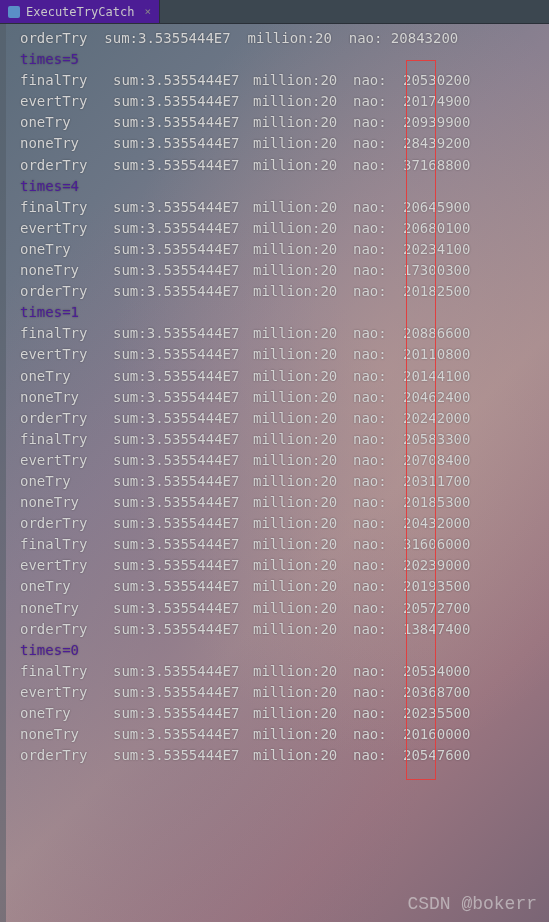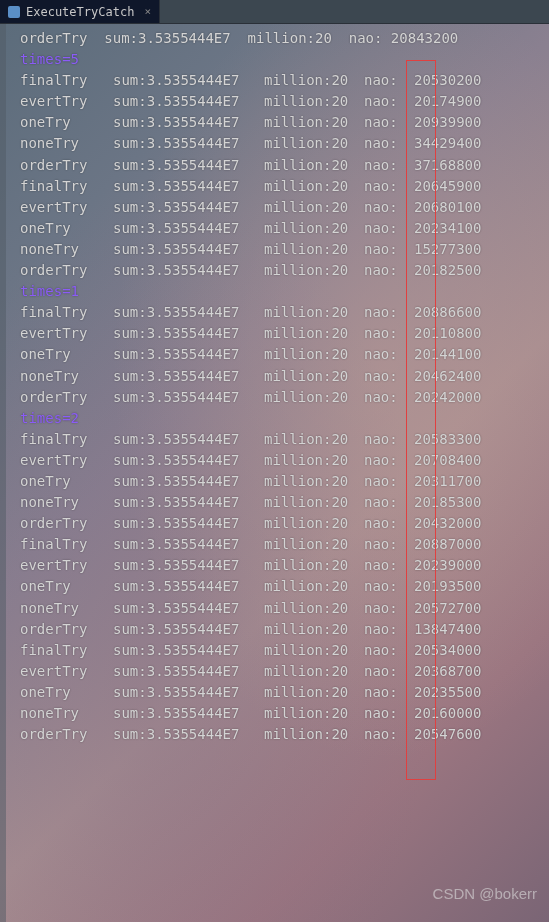--- a/index.html
+++ b/index.html
@@ -26,21 +26,21 @@
   align-items: center;
   border-bottom: 1px solid #2a3038;
   position: relative;
   z-index: 2;
 }
 .tab {
   display: flex;
   align-items: center;
   padding: 0 8px;
   height: 100%;
-  background: #0f172a;
+  background: #4c1d95;
   border-right: 1px solid #2a3038;
   color: #c8c8c8;
   font-size: 12px;
   gap: 6px;
 }
 .tab-icon {
   width: 12px;
   height: 12px;
   background: #5a8fc7;
   border-radius: 2px;
@@ -58,47 +58,47 @@
 }
 .line {
   display: flex;
   color: #d4d4d4;
   line-height: 21.1px;
   white-space: pre;
   text-shadow: 0 0 2px rgba(0,0,0,0.4);
 }
 .col-label { width: 80px; }
 .col-sum { width: 140px; margin-left: 13px; }
-.col-mil { width: 100px; margin-left: 11px; }
+.col-mil { width: 100px; }
 .col-nao { width: 50px; }
 .col-val { }
-.times-line { color: #8b5cf6; }
+.times-line { color: #4c1d95; }
 .red-box {
   position: absolute;
   border: 1.5px solid #e04040;
   pointer-events: none;
   z-index: 3;
 }
 .gutter {
   position: absolute;
   left: 0;
   top: 24px;
   width: 6px;
   bottom: 0;
   background: rgba(80,90,100,0.5);
   z-index: 2;
 }
 .watermark {
   position: absolute;
-  bottom: 20px;
+  bottom: 8px;
   right: 12px;
   color: rgba(220,220,220,0.6);
-  font-size: 15px;
+  font-size: 18px;
   z-index: 4;
-  font-family: Liberation Sans, sans-serif;
+  font-family: Liberation Mono, monospace;
 }
 </style>
 </head>
 <body>
 
 <div class="bg-overlay"></div>
 
 <div class="tab-bar">
   <div class="tab">
     <span class="tab-icon"></span>
@@ -108,44 +108,45 @@
 </div>
 
 <div class="gutter"></div>
 
 <div class="console" id="console">
     <div class="line">orderTry  sum:3.5355444E7  million:20  nao: 20843200</div>
     <div class="line times-line">times=5</div>
     <div class="line"><span class="col-label">finalTry </span><span class="col-sum">sum:3.5355444E7</span>  <span class="col-mil">million:20</span>  <span class="col-nao">nao:</span> <span class="col-val">20530200</span></div>
     <div class="line"><span class="col-label">evertTry </span><span class="col-sum">sum:3.5355444E7</span>  <span class="col-mil">million:20</span>  <span class="col-nao">nao:</span> <span class="col-val">20174900</span></div>
     <div class="line"><span class="col-label">oneTry   </span><span class="col-sum">sum:3.5355444E7</span>  <span class="col-mil">million:20</span>  <span class="col-nao">nao:</span> <span class="col-val">20939900</span></div>
-    <div class="line"><span class="col-label">noneTry  </span><span class="col-sum">sum:3.5355444E7</span>  <span class="col-mil">million:20</span>  <span class="col-nao">nao:</span> <span class="col-val">34429400</span></div>
+    <div class="line"><span class="col-label">noneTry  </span><span class="col-sum">sum:3.5355444E7</span>  <span class="col-mil">million:20</span>  <span class="col-nao">nao:</span> <span class="col-val">28439200</span></div>
     <div class="line"><span class="col-label">orderTry </span><span class="col-sum">sum:3.5355444E7</span>  <span class="col-mil">million:20</span>  <span class="col-nao">nao:</span> <span class="col-val">37168800</span></div>
+    <div class="line times-line">times=4</div>
     <div class="line"><span class="col-label">finalTry </span><span class="col-sum">sum:3.5355444E7</span>  <span class="col-mil">million:20</span>  <span class="col-nao">nao:</span> <span class="col-val">20645900</span></div>
     <div class="line"><span class="col-label">evertTry </span><span class="col-sum">sum:3.5355444E7</span>  <span class="col-mil">million:20</span>  <span class="col-nao">nao:</span> <span class="col-val">20680100</span></div>
     <div class="line"><span class="col-label">oneTry   </span><span class="col-sum">sum:3.5355444E7</span>  <span class="col-mil">million:20</span>  <span class="col-nao">nao:</span> <span class="col-val">20234100</span></div>
-    <div class="line"><span class="col-label">noneTry  </span><span class="col-sum">sum:3.5355444E7</span>  <span class="col-mil">million:20</span>  <span class="col-nao">nao:</span> <span class="col-val">15277300</span></div>
+    <div class="line"><span class="col-label">noneTry  </span><span class="col-sum">sum:3.5355444E7</span>  <span class="col-mil">million:20</span>  <span class="col-nao">nao:</span> <span class="col-val">17300300</span></div>
     <div class="line"><span class="col-label">orderTry </span><span class="col-sum">sum:3.5355444E7</span>  <span class="col-mil">million:20</span>  <span class="col-nao">nao:</span> <span class="col-val">20182500</span></div>
     <div class="line times-line">times=1</div>
     <div class="line"><span class="col-label">finalTry </span><span class="col-sum">sum:3.5355444E7</span>  <span class="col-mil">million:20</span>  <span class="col-nao">nao:</span> <span class="col-val">20886600</span></div>
     <div class="line"><span class="col-label">evertTry </span><span class="col-sum">sum:3.5355444E7</span>  <span class="col-mil">million:20</span>  <span class="col-nao">nao:</span> <span class="col-val">20110800</span></div>
     <div class="line"><span class="col-label">oneTry   </span><span class="col-sum">sum:3.5355444E7</span>  <span class="col-mil">million:20</span>  <span class="col-nao">nao:</span> <span class="col-val">20144100</span></div>
     <div class="line"><span class="col-label">noneTry  </span><span class="col-sum">sum:3.5355444E7</span>  <span class="col-mil">million:20</span>  <span class="col-nao">nao:</span> <span class="col-val">20462400</span></div>
     <div class="line"><span class="col-label">orderTry </span><span class="col-sum">sum:3.5355444E7</span>  <span class="col-mil">million:20</span>  <span class="col-nao">nao:</span> <span class="col-val">20242000</span></div>
-    <div class="line times-line">times=2</div>
     <div class="line"><span class="col-label">finalTry </span><span class="col-sum">sum:3.5355444E7</span>  <span class="col-mil">million:20</span>  <span class="col-nao">nao:</span> <span class="col-val">20583300</span></div>
     <div class="line"><span class="col-label">evertTry </span><span class="col-sum">sum:3.5355444E7</span>  <span class="col-mil">million:20</span>  <span class="col-nao">nao:</span> <span class="col-val">20708400</span></div>
     <div class="line"><span class="col-label">oneTry   </span><span class="col-sum">sum:3.5355444E7</span>  <span class="col-mil">million:20</span>  <span class="col-nao">nao:</span> <span class="col-val">20311700</span></div>
     <div class="line"><span class="col-label">noneTry  </span><span class="col-sum">sum:3.5355444E7</span>  <span class="col-mil">million:20</span>  <span class="col-nao">nao:</span> <span class="col-val">20185300</span></div>
     <div class="line"><span class="col-label">orderTry </span><span class="col-sum">sum:3.5355444E7</span>  <span class="col-mil">million:20</span>  <span class="col-nao">nao:</span> <span class="col-val">20432000</span></div>
-    <div class="line"><span class="col-label">finalTry </span><span class="col-sum">sum:3.5355444E7</span>  <span class="col-mil">million:20</span>  <span class="col-nao">nao:</span> <span class="col-val">20887000</span></div>
+    <div class="line"><span class="col-label">finalTry </span><span class="col-sum">sum:3.5355444E7</span>  <span class="col-mil">million:20</span>  <span class="col-nao">nao:</span> <span class="col-val">31606000</span></div>
     <div class="line"><span class="col-label">evertTry </span><span class="col-sum">sum:3.5355444E7</span>  <span class="col-mil">million:20</span>  <span class="col-nao">nao:</span> <span class="col-val">20239000</span></div>
     <div class="line"><span class="col-label">oneTry   </span><span class="col-sum">sum:3.5355444E7</span>  <span class="col-mil">million:20</span>  <span class="col-nao">nao:</span> <span class="col-val">20193500</span></div>
     <div class="line"><span class="col-label">noneTry  </span><span class="col-sum">sum:3.5355444E7</span>  <span class="col-mil">million:20</span>  <span class="col-nao">nao:</span> <span class="col-val">20572700</span></div>
     <div class="line"><span class="col-label">orderTry </span><span class="col-sum">sum:3.5355444E7</span>  <span class="col-mil">million:20</span>  <span class="col-nao">nao:</span> <span class="col-val">13847400</span></div>
+    <div class="line times-line">times=0</div>
     <div class="line"><span class="col-label">finalTry </span><span class="col-sum">sum:3.5355444E7</span>  <span class="col-mil">million:20</span>  <span class="col-nao">nao:</span> <span class="col-val">20534000</span></div>
     <div class="line"><span class="col-label">evertTry </span><span class="col-sum">sum:3.5355444E7</span>  <span class="col-mil">million:20</span>  <span class="col-nao">nao:</span> <span class="col-val">20368700</span></div>
     <div class="line"><span class="col-label">oneTry   </span><span class="col-sum">sum:3.5355444E7</span>  <span class="col-mil">million:20</span>  <span class="col-nao">nao:</span> <span class="col-val">20235500</span></div>
     <div class="line"><span class="col-label">noneTry  </span><span class="col-sum">sum:3.5355444E7</span>  <span class="col-mil">million:20</span>  <span class="col-nao">nao:</span> <span class="col-val">20160000</span></div>
     <div class="line"><span class="col-label">orderTry </span><span class="col-sum">sum:3.5355444E7</span>  <span class="col-mil">million:20</span>  <span class="col-nao">nao:</span> <span class="col-val">20547600</span></div>
   </div>
 
 <div class="red-box" id="redbox" style="top: 60px; left: 406px; width: 30px; height: 720px;"></div>
 
 <div class="watermark">CSDN @bokerr</div>

